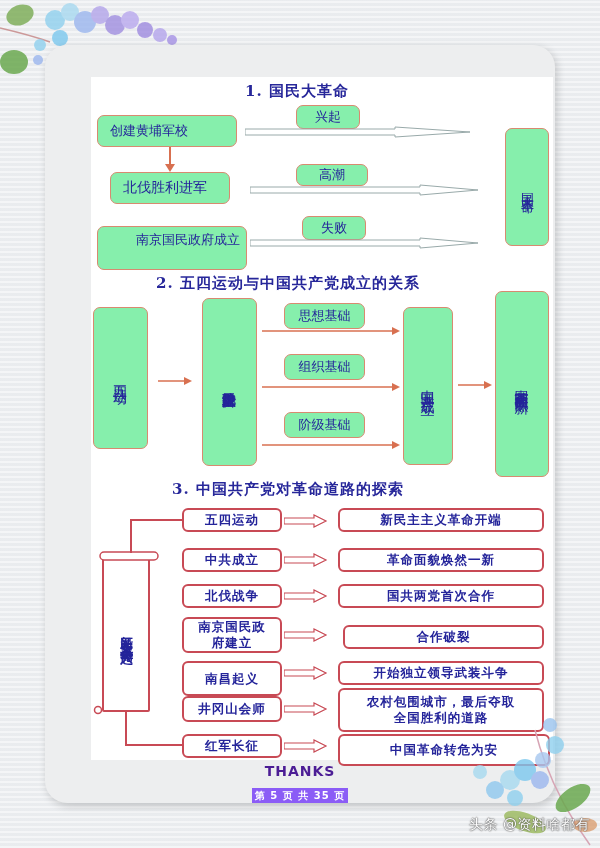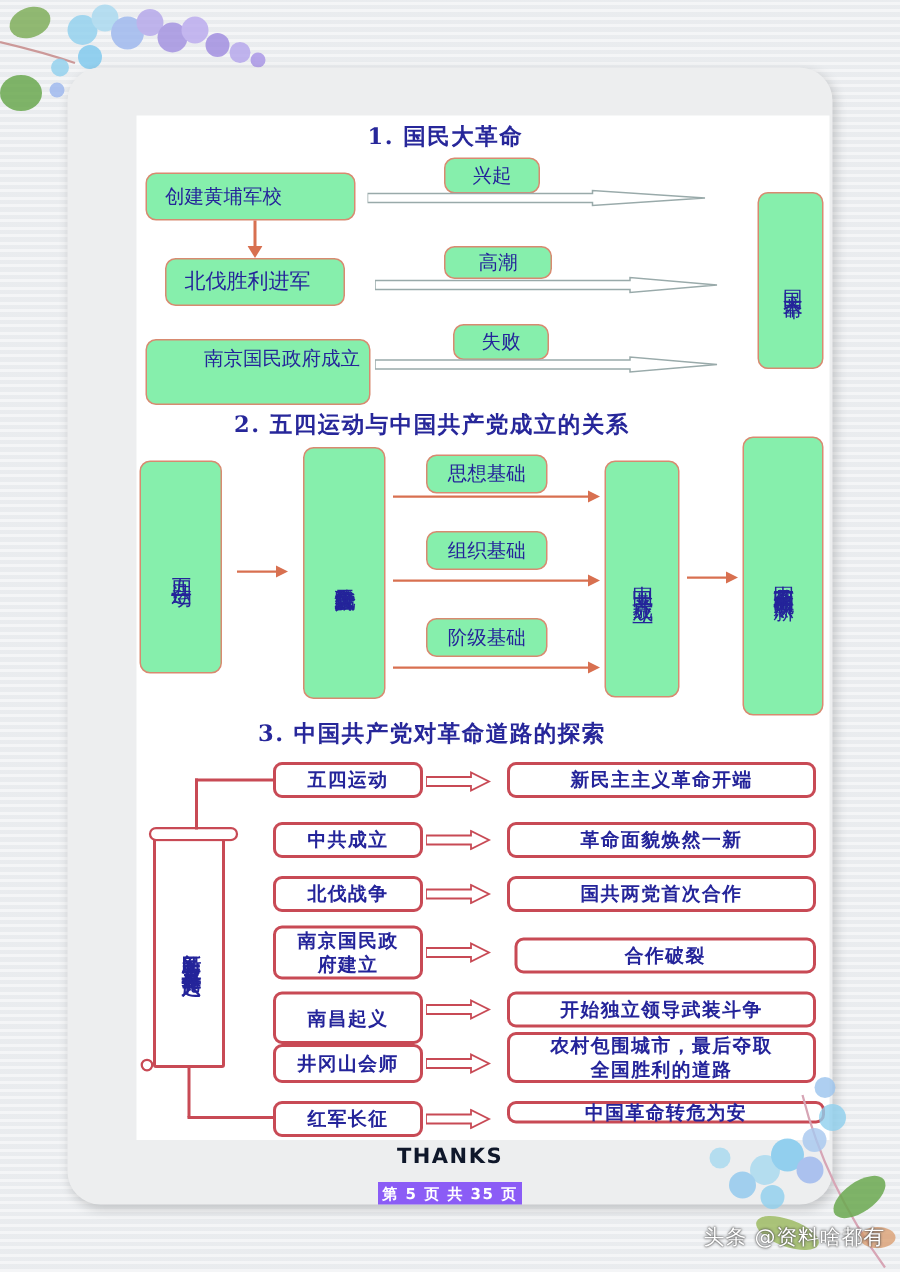--- a/index.html
+++ b/index.html
@@ -34,21 +34,21 @@
   .rbox {
     position: absolute; border: 2px solid #c84a55; border-radius: 6px; background: #fff;
     color: #24249a; font-family: "DejaVu Serif", serif; font-weight: bold; font-size: 12.5px;
     display: flex; align-items: center; justify-content: center; text-align: center; line-height: 1.25;
     letter-spacing: 1px;
   }
   .line { position: absolute; background: #c84a55; }
   .oline { position: absolute; background: #d87050; }
   .thanks {
     position: absolute; left: 0; width: 600px; top: 763px; text-align: center;
-    font-family: "DejaVu Sans", sans-serif; font-size: 14px; font-weight: bold; color: #0f172a; letter-spacing: 1px;
+    font-family: "DejaVu Sans", sans-serif; font-size: 14px; font-weight: bold; color: #4c1d95; letter-spacing: 1px;
   }
   .pager {
     position: absolute; left: 252px; top: 788px; width: 96px; height: 15px;
     background: #8b5cf6; color: #fff; font-size: 10px; font-weight: bold;
     display: flex; align-items: center; justify-content: center; letter-spacing: 1px;
   }
   .watermark {
     position: absolute; right: 10px; top: 816px; color: #fff; font-size: 14px;
     text-shadow: 0 0 2px #555, 0 0 1px #333; letter-spacing: 0.5px;
   }
@@ -200,24 +200,24 @@
   </svg>
 <svg class="abs" style="left:284px;top:739px" width="44" height="14">
     <polygon points="0,4 30,4 30,1 42,7 30,13 30,10 0,10" fill="#fff" stroke="#c84a55" stroke-width="1.2"></polygon>
   </svg>
 
 <div class="rbox" style="left:338px;top:508px;width:206px;height:24px;">新民主主义革命开端</div>
 <div class="rbox" style="left:338px;top:548px;width:206px;height:24px;">革命面貌焕然一新</div>
 <div class="rbox" style="left:338px;top:584px;width:206px;height:24px;">国共两党首次合作</div>
 <div class="rbox" style="left:343px;top:625px;width:201px;height:24px;">合作破裂</div>
 <div class="rbox" style="left:338px;top:661px;width:206px;height:24px;">开始独立领导武装斗争</div>
-<div class="rbox" style="left:338px;top:688px;width:206px;height:34px;">
+<div class="rbox" style="left:338px;top:688px;width:206px;height:44px;">
   <span style="display:block;width:150px;">农村包围城市，最后夺取全国胜利的道路</span>
 </div>
-<div class="rbox" style="left:338px;top:734px;width:212px;height:15px;">中国革命转危为安</div>
+<div class="rbox" style="left:338px;top:734px;width:212px;height:32px;">中国革命转危为安</div>
 
 <svg class="abs" style="left:455px;top:710px" width="145" height="138" viewBox="0 0 145 138">
   <path d="M80 20 Q95 80 135 135" stroke="#d7a5b5" stroke-width="1.5" fill="none"></path>
   <ellipse cx="118" cy="88" rx="20" ry="10" fill="#6aa84f" opacity="0.85" transform="rotate(-35 118 88)"></ellipse>
   <ellipse cx="70" cy="112" rx="22" ry="9" fill="#98b85a" opacity="0.8" transform="rotate(20 70 112)"></ellipse>
   <ellipse cx="130" cy="115" rx="12" ry="7" fill="#d99a6a" opacity="0.75"></ellipse>
   <g opacity="0.8">
     <circle cx="95" cy="15" r="7" fill="#9bc4ee"></circle>
     <circle cx="100" cy="35" r="9" fill="#8fd0ee"></circle>
     <circle cx="55" cy="70" r="10" fill="#a7d9f0"></circle>

